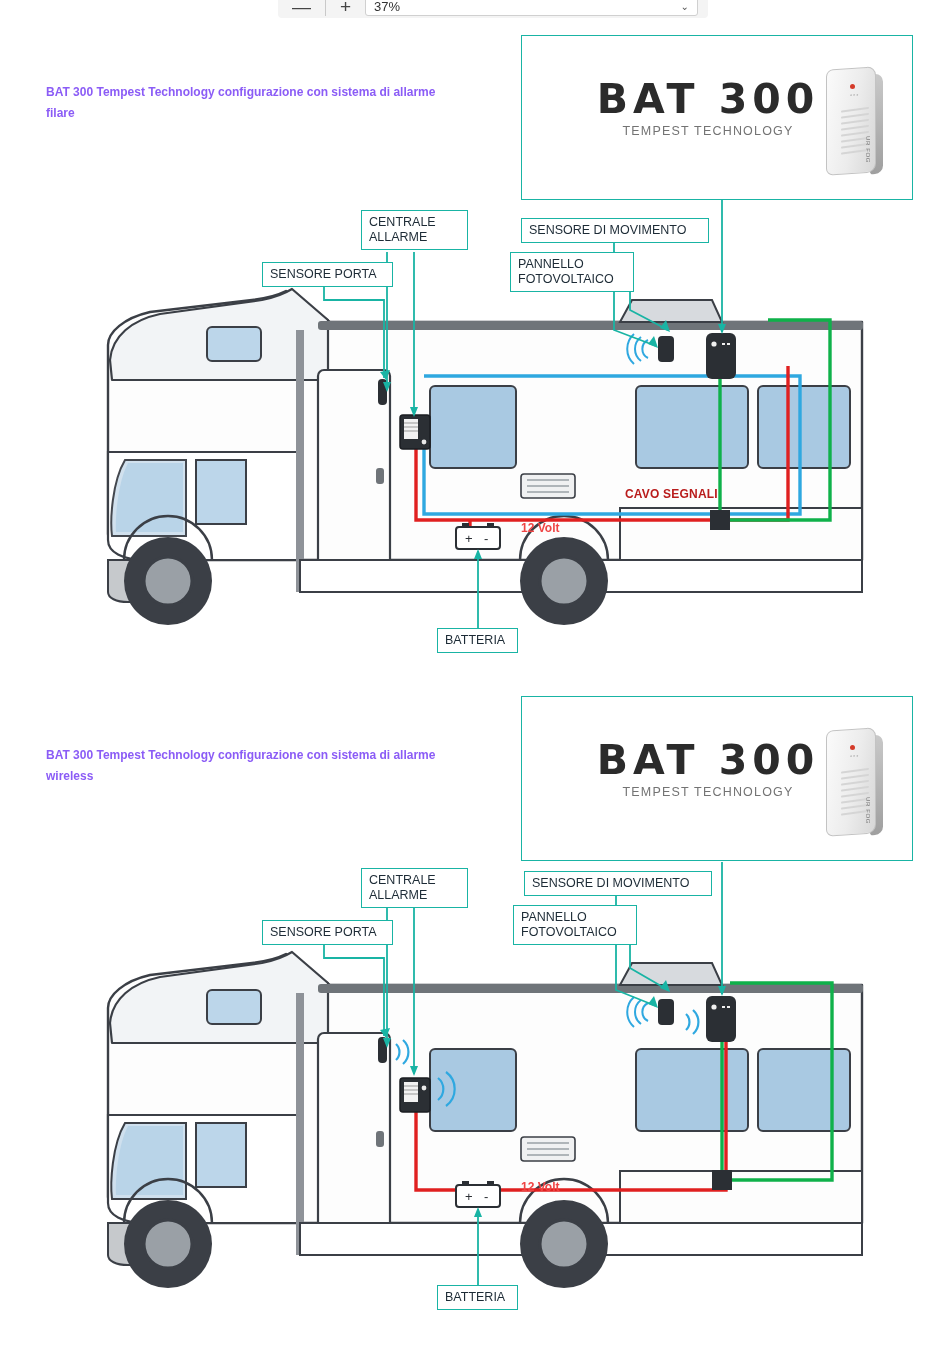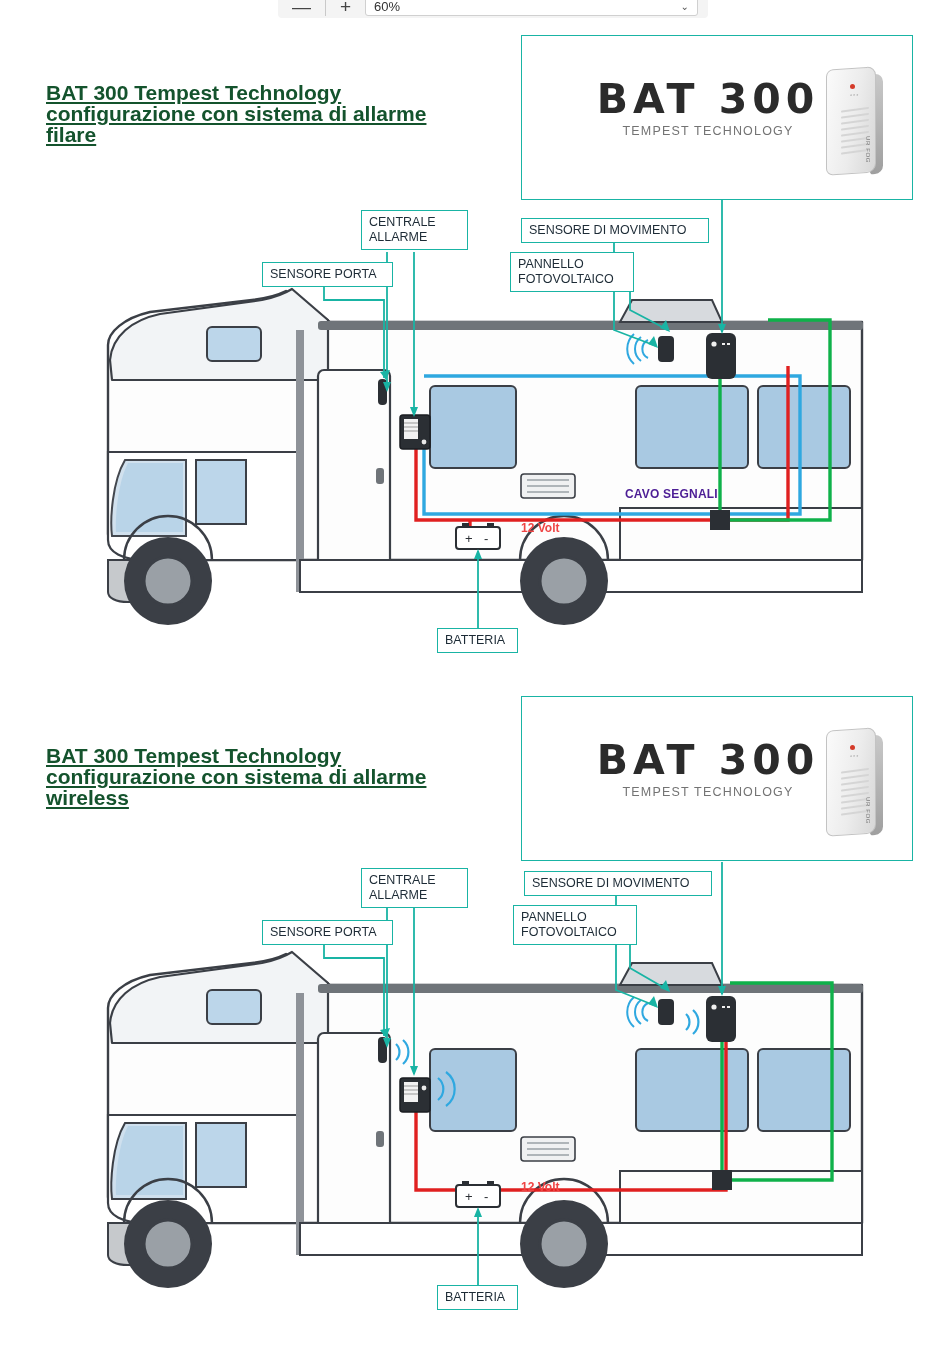--- a/index.html
+++ b/index.html
@@ -61,25 +61,24 @@
     padding: 0 8px;
     box-sizing: border-box;
     overflow: hidden;
   }
   .zoom-caret { font-size: 10px; color: #555; }
 
   
   .sec-title {
     position: absolute;
     font-weight: bold;
-    font-size: 21px;
+    font-size: 12px;
     line-height: 21px;
-    color: #14532d;
+    color: #8b5cf6;
     width: 400px;
-    text-decoration: underline;
   }
 
   
   .product-box {
     position: absolute;
     border: 1.6px solid #19b4a4;
     background: #ffffff;
     box-sizing: border-box;
   }
   .logo-wrap {
@@ -180,39 +179,39 @@
     padding: 4px 7px;
     box-sizing: border-box;
     white-space: pre-line;
   }
   .free-label {
     position: absolute;
     font-size: 12px;
     font-weight: bold;
   }
   .lbl-volt { color: #ef4444; }
-  .lbl-cavo { color: #4c1d95; letter-spacing: 0.2px; }
+  .lbl-cavo { color: #b91c1c; letter-spacing: 0.2px; }
 
   svg { display: block; }
   .svg-layer {
     position: absolute;
     left: 0; top: 0;
   }
 </style>
 </head>
 <body>
 
 <div class="page">
 
   <div class="toolbar">
     <div class="tb-btn">—</div>
     <div class="tb-sep"></div>
     <div class="tb-btn">+</div>
     <div class="zoom-select">
-      <span>60%</span>
+      <span>37%</span>
       <span class="zoom-caret">⌄</span>
     </div>
   </div>
 
   <div class="sec-title" style="left:46px; top:82px;">BAT 300 Tempest Technology
 configurazione con sistema di allarme
 filare</div>
 
   <div class="product-box" style="left:521px; top:35px; width:392px; height:165px;">
     <div class="logo-wrap">

